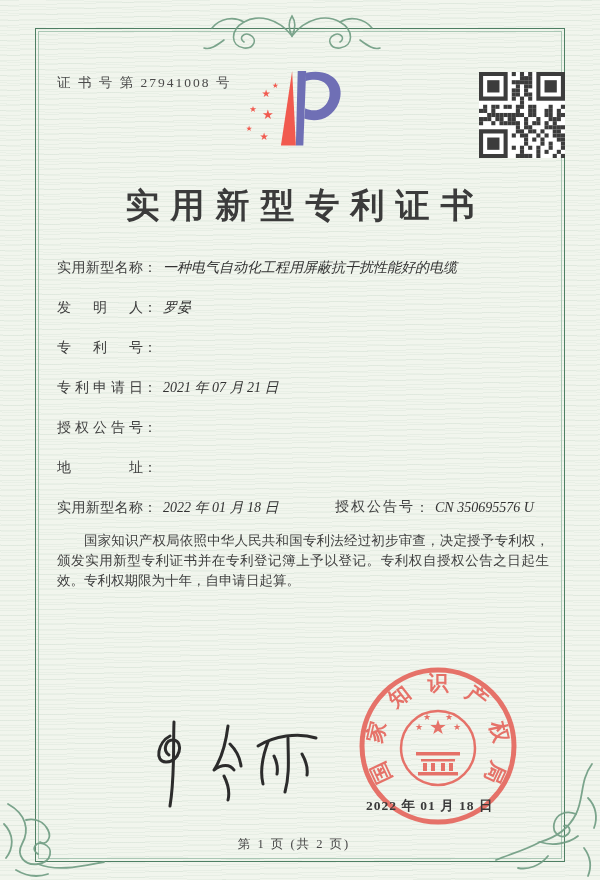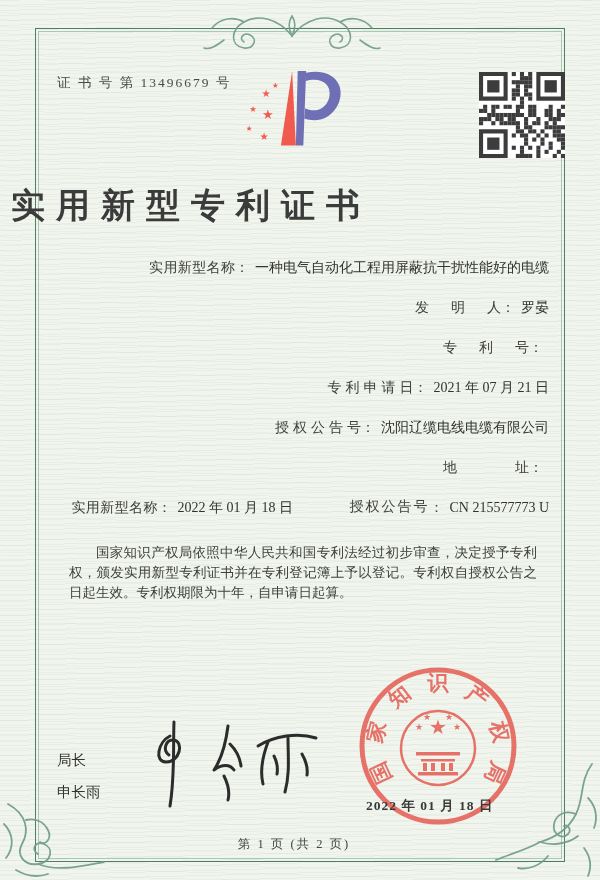--- a/index.html
+++ b/index.html
@@ -26,38 +26,38 @@
   }
   .ornament{position:absolute;pointer-events:none;}
   .cert-no{
     position:absolute;left:57px;top:74px;
     font-size:13.5px;letter-spacing:2px;color:#4a4a4a;
   }
   .logo{position:absolute;left:238px;top:66px;}
   .qr{position:absolute;left:479px;top:72px;}
   .title{
     position:absolute;left:0;top:183px;width:600px;
-    font-size:34px;font-weight:bold;
+    text-align:center;font-size:34px;font-weight:bold;
     letter-spacing:11px;color:#3b3b3b;text-indent:11px;
   }
   .fields{position:absolute;left:57px;top:257px;width:492px;font-size:14px;}
-  .field-row{height:40px;display:flex;align-items:flex-start;line-height:21px;justify-content:flex-end;}
+  .field-row{height:40px;display:flex;align-items:flex-start;line-height:21px;}
   .flabel{
     display:inline-block;width:86px;flex:0 0 86px;
     text-align:justify;text-align-last:justify;color:#404040;
   }
   .fcolon{flex:0 0 auto;padding-right:6px;color:#404040;}
-  .fvalue{color:#333;}
+  .fvalue{color:#333;font-style:italic;}
   .fvalue.gdate{width:172px;flex:0 0 172px;}
   .flabel2{flex:0 0 auto;color:#404040;letter-spacing:2px;font-family:Liberation Mono, monospace;}
   .paras{
     position:absolute;left:57px;top:531px;width:492px;
     font-size:13.5px;line-height:20px;color:#3f3f3f;text-align:justify;
   }
-  .paras p{margin:12px;text-indent:2em;}
+  .paras p{margin:0;text-indent:2em;}
   .signer{position:absolute;left:57px;top:744px;font-size:14.5px;line-height:32px;color:#333;}
   .signature{position:absolute;left:112px;top:712px;}
   .seal{position:absolute;left:352px;top:660px;}
   .seal-date{
     position:absolute;left:366px;top:797px;width:160px;
     font-size:13.5px;font-weight:bold;color:#3a3a3a;letter-spacing:1px;z-index:6;
   }
   .footer{
     position:absolute;left:0;top:836px;width:588px;text-align:center;
     font-size:12.5px;letter-spacing:2px;color:#444;
@@ -93,21 +93,21 @@
   <svg class="ornament" style="left:492px;top:758px;" width="112" height="122" viewBox="0 0 112 122">
     <g fill="none" stroke="#6f9c82" stroke-width="1.8" stroke-linecap="round" opacity="0.9">
       <path d="M100,6 C88,22 92,40 84,56 C76,72 62,80 48,84 C60,88 76,86 86,78"></path>
       <path d="M84,56 C74,52 64,56 62,66 C60,76 70,82 76,76 C80,72 76,66 72,68"></path>
       <path d="M48,84 C34,92 18,96 4,102"></path>
       <path d="M96,40 C104,48 106,60 102,70 M92,90 C98,98 100,108 96,118"></path>
       <path d="M56,98 C48,108 36,112 26,110"></path>
     </g>
   </svg>
 
-  <div class="cert-no">证 书 号 第 13496679 号</div>
+  <div class="cert-no">证 书 号 第 27941008 号</div>
 
   <svg class="logo" width="112" height="92" viewBox="0 0 120 96">
     <g fill="#f15a4f">
       <polygon points="58,4 46,84 62,84"></polygon>
       <text x="30" y="32" font-size="11" text-anchor="middle">★</text>
       <text x="40" y="22" font-size="8" text-anchor="middle">★</text>
       <text x="16" y="48" font-size="9" text-anchor="middle">★</text>
       <text x="32" y="56" font-size="14" text-anchor="middle">★</text>
       <text x="12" y="68" font-size="8" text-anchor="middle">★</text>
       <text x="28" y="78" font-size="11" text-anchor="middle">★</text>
@@ -283,44 +283,39 @@
         <span class="fcolon">：</span>
     </div>
     <div class="field-row">
       <span class="flabel">专利申请日</span>
         <span class="fcolon">：</span>
       <span class="fvalue">2021 年 07 月 21 日</span>
     </div>
     <div class="field-row">
       <span class="flabel">授权公告号</span>
         <span class="fcolon">：</span>
-      <span class="fvalue">沈阳辽缆电线电缆有限公司</span>
     </div>
     <div class="field-row">
       <span class="flabel">地址</span>
         <span class="fcolon">：</span>
     </div>
     <div class="field-row">
       <span class="flabel">实用新型名称</span>
         <span class="fcolon">：</span>
       <span class="fvalue gdate">2022 年 01 月 18 日</span>
       <span class="flabel2">授权公告号</span>
         <span class="fcolon">：</span>
-      <span class="fvalue">CN 215577773 U</span>
+      <span class="fvalue">CN 350695576 U</span>
     </div>
   </div>
 
   <div class="paras">
     <p>国家知识产权局依照中华人民共和国专利法经过初步审查，决定授予专利权，颁发实用新型专利证书并在专利登记簿上予以登记。专利权自授权公告之日起生效。专利权期限为十年，自申请日起算。</p>
   </div>
 
-  <div class="signer">
-    <div>局长</div>
-    <div>申长雨</div>
-  </div>
 
   <svg class="signature" width="226" height="104" viewBox="0 0 226 104">
     <g fill="none" stroke="#2c2c2c" stroke-width="3" stroke-linecap="round" stroke-linejoin="round">
       <path d="M62,10 C61,34 63,64 58,94"></path>
       <path d="M58,24 C46,30 42,50 54,50 C68,50 72,30 62,28 C54,27 50,38 57,43"></path>
       <path d="M116,14 C114,30 110,46 102,58 C110,52 118,52 122,58"></path>
       <path d="M118,32 C124,38 128,46 129,54 M112,64 C116,72 118,80 116,88"></path>
       <path d="M146,34 C162,24 186,20 204,26"></path>
       <path d="M156,30 C150,46 148,60 151,72"></path>
       <path d="M176,26 C176,44 178,62 173,80"></path>

